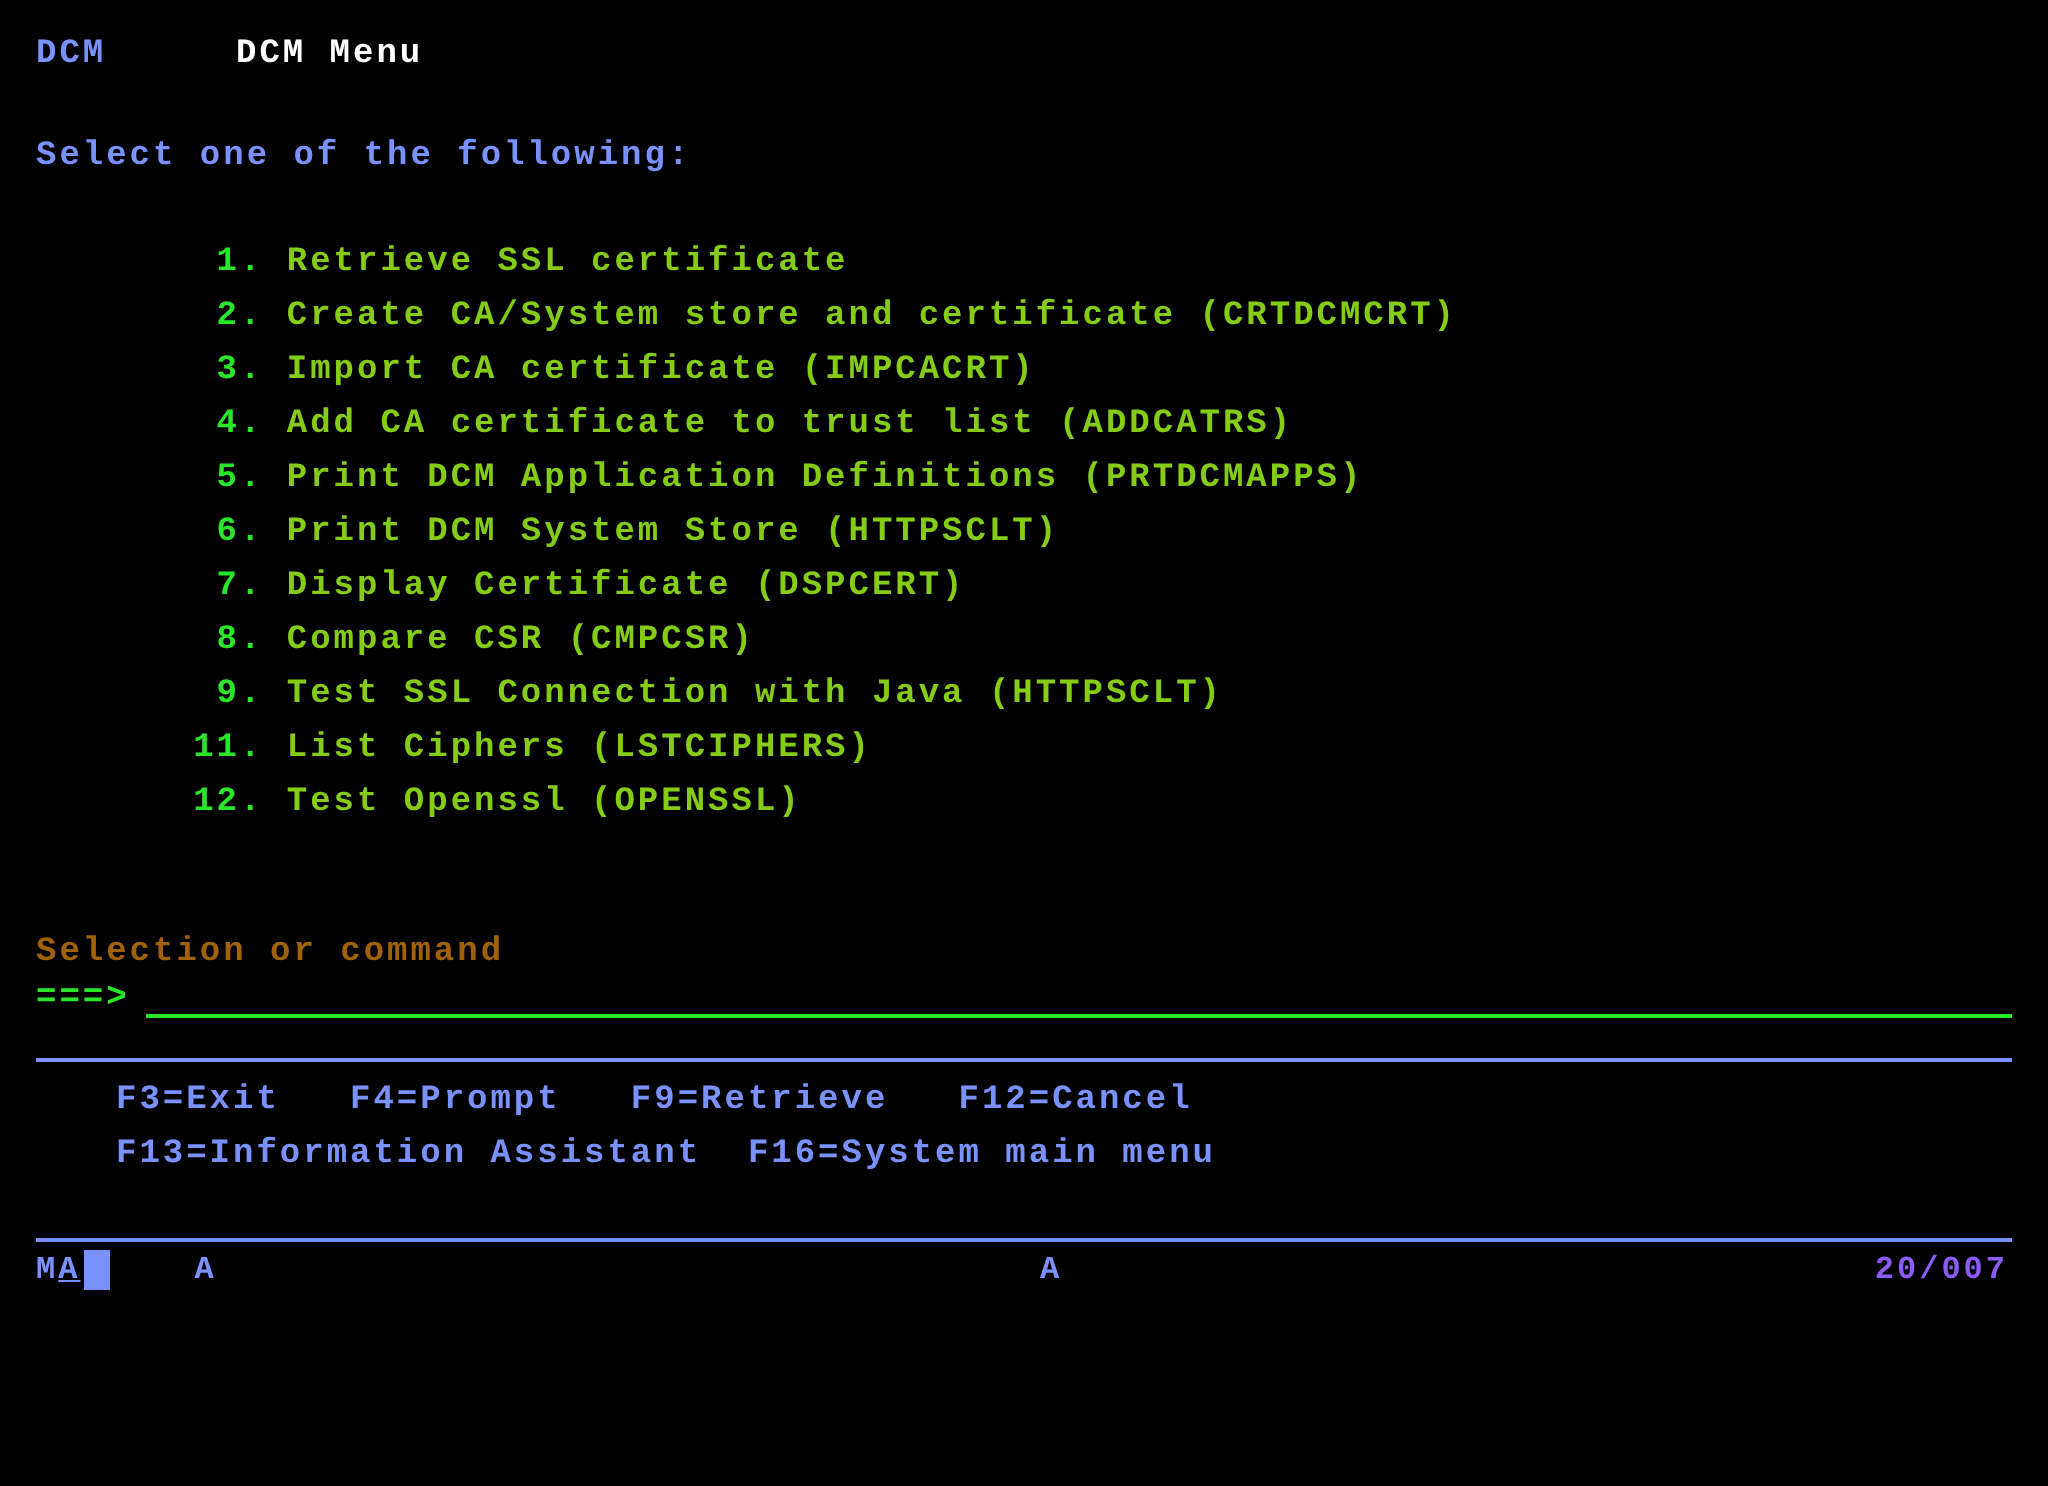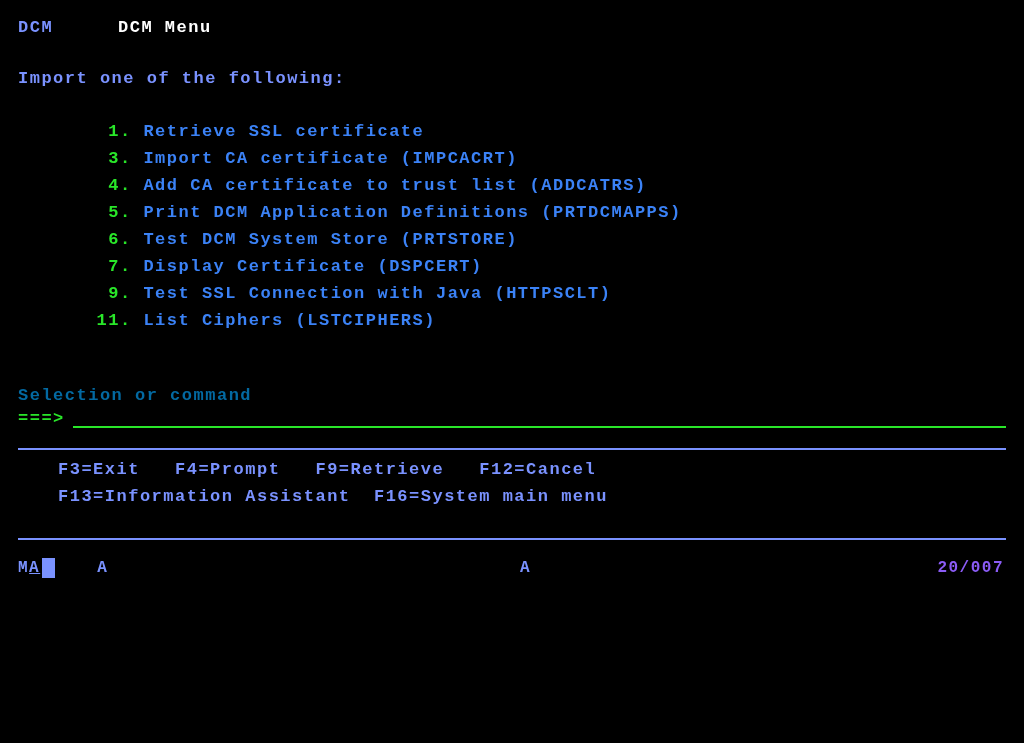--- a/index.html
+++ b/index.html
@@ -48,24 +48,24 @@
   .menu-number {
     color: #29e629;
     display: inline-block;
     width: 44px;
     text-align: right;
   }
   .menu-sep {
     color: #29e629;
   }
   .menu-label {
-    color: #3b82f6;
+    color: #84cc16;
   }
   .selection-label {
-    color: #0369a1;
+    color: #a16207;
     margin-bottom: 2px;
   }
   .command-line {
     display: flex;
     align-items: flex-end;
     margin-bottom: 4px;
   }
   .arrow {
     color: #29e629;
     margin-right: 8px;
@@ -95,21 +95,21 @@
     margin-left: 40px;
   }
   .status-divider {
     border: none;
     border-top: 2px solid #7a92ff;
     margin: 28px 0 0 0;
   }
   .status-bar {
     display: flex;
     color: #7a92ff;
-    padding-top: 18px;
+    padding-top: 4px;
     align-items: center;
     font-size: 16px;
   }
   .status-m {
     color: #7a92ff;
     position: relative;
   }
   .status-m-a {
     text-decoration: underline;
   }
@@ -135,31 +135,34 @@
   }
 </style>
 </head>
 <body>
 
 <div class="header">
   <div class="header-left">DCM</div>
   <div class="header-center">DCM Menu</div>
 </div>
 
-<div class="prompt-line">Import one of the following:</div>
+<div class="prompt-line">Select one of the following:</div>
 
 <div class="menu-list">
   <div class="menu-item"><span class="menu-number">1</span><span class="menu-sep">. </span><span class="menu-label">Retrieve SSL certificate</span></div>
+  <div class="menu-item"><span class="menu-number">2</span><span class="menu-sep">. </span><span class="menu-label">Create CA/System store and certificate (CRTDCMCRT)</span></div>
   <div class="menu-item"><span class="menu-number">3</span><span class="menu-sep">. </span><span class="menu-label">Import CA certificate (IMPCACRT)</span></div>
   <div class="menu-item"><span class="menu-number">4</span><span class="menu-sep">. </span><span class="menu-label">Add CA certificate to trust list (ADDCATRS)</span></div>
   <div class="menu-item"><span class="menu-number">5</span><span class="menu-sep">. </span><span class="menu-label">Print DCM Application Definitions (PRTDCMAPPS)</span></div>
-  <div class="menu-item"><span class="menu-number">6</span><span class="menu-sep">. </span><span class="menu-label">Test DCM System Store (PRTSTORE)</span></div>
+  <div class="menu-item"><span class="menu-number">6</span><span class="menu-sep">. </span><span class="menu-label">Print DCM System Store (HTTPSCLT)</span></div>
   <div class="menu-item"><span class="menu-number">7</span><span class="menu-sep">. </span><span class="menu-label">Display Certificate (DSPCERT)</span></div>
+  <div class="menu-item"><span class="menu-number">8</span><span class="menu-sep">. </span><span class="menu-label">Compare CSR (CMPCSR)</span></div>
   <div class="menu-item"><span class="menu-number">9</span><span class="menu-sep">. </span><span class="menu-label">Test SSL Connection with Java (HTTPSCLT)</span></div>
   <div class="menu-item"><span class="menu-number">11</span><span class="menu-sep">. </span><span class="menu-label">List Ciphers (LSTCIPHERS)</span></div>
+  <div class="menu-item"><span class="menu-number">12</span><span class="menu-sep">. </span><span class="menu-label">Test Openssl (OPENSSL)</span></div>
 </div>
 
 <div class="selection-label">Selection or command</div>
 <div class="command-line">
   <span class="arrow">===&gt;</span>
   <input class="input-field" type="text" value="" style="">
 </div>
 
 <hr class="divider-blue">
 

